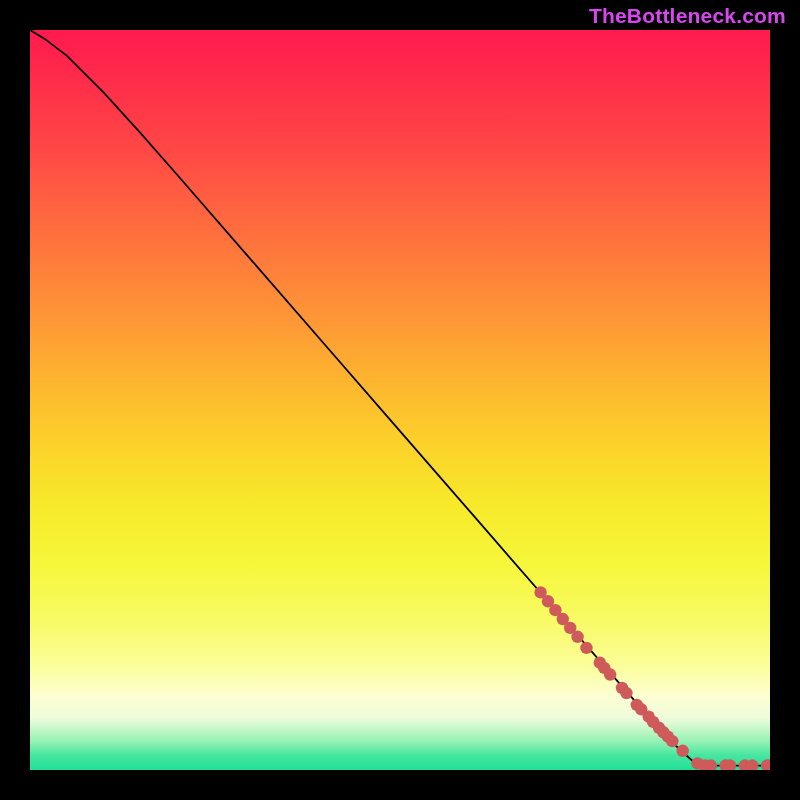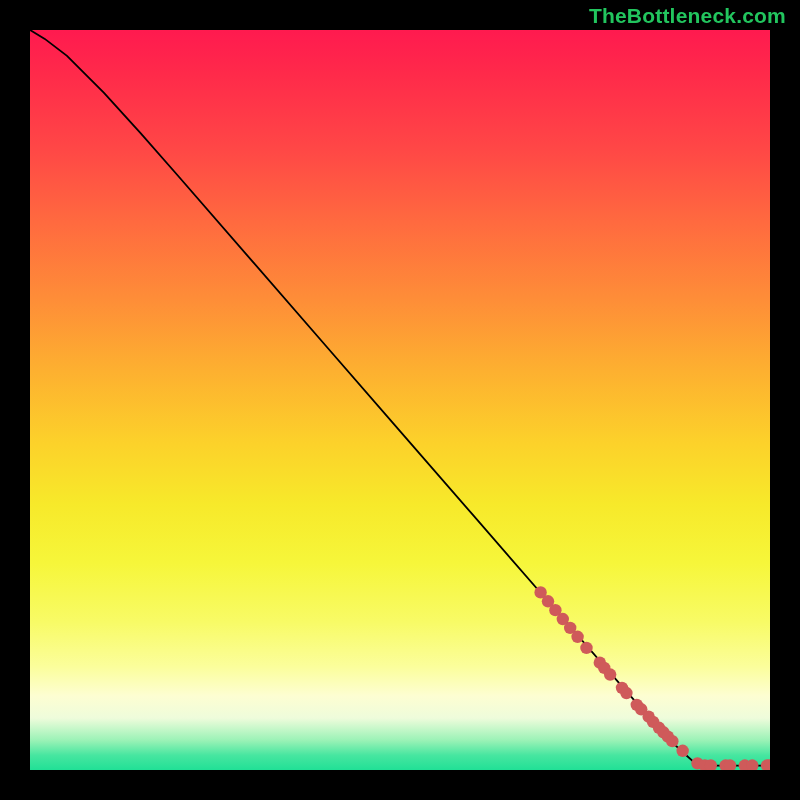--- a/index.html
+++ b/index.html
@@ -5,21 +5,21 @@
   * { margin: 0; padding: 0; box-sizing: border-box; }
   html, body { width: 800px; height: 800px; overflow: hidden; background: #000; }
   .wrap { position: relative; width: 800px; height: 800px; background: #000; }
   .watermark {
     position: absolute;
     top: 4px;
     right: 14px;
     font-family: Arial, Helvetica, sans-serif;
     font-weight: 600;
     font-size: 21px;
-    color: #22c55e;
+    color: #d946ef;
     letter-spacing: 0.2px;
   }
   .plot {
     position: absolute;
     left: 30px;
     top: 30px;
     width: 740px;
     height: 740px;
     background:
       linear-gradient(to bottom,

